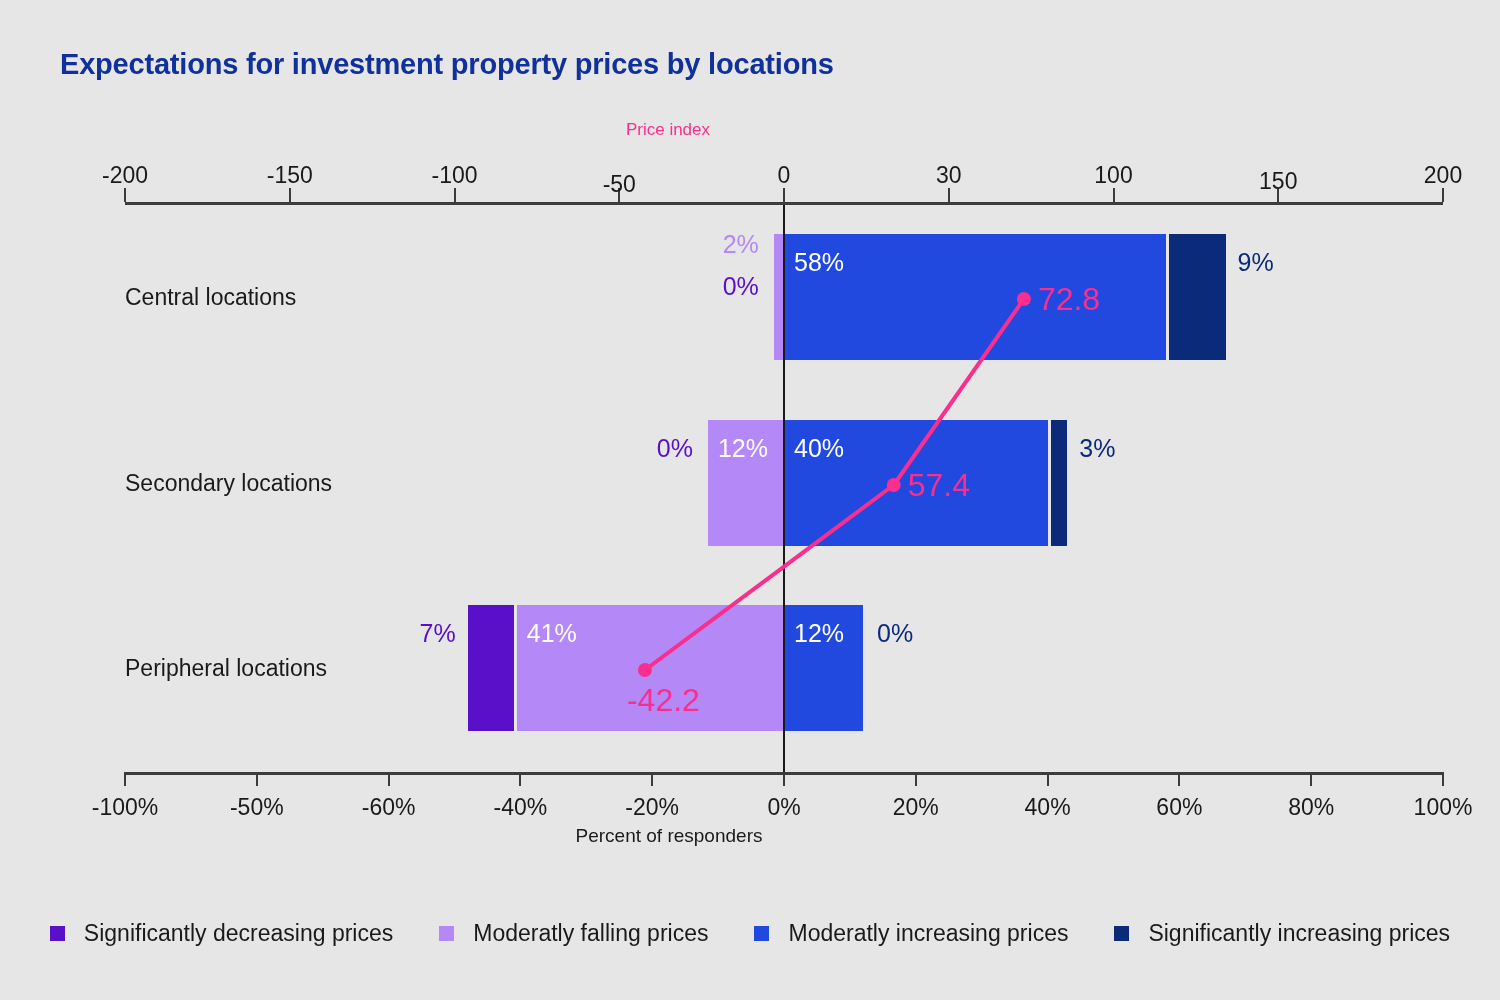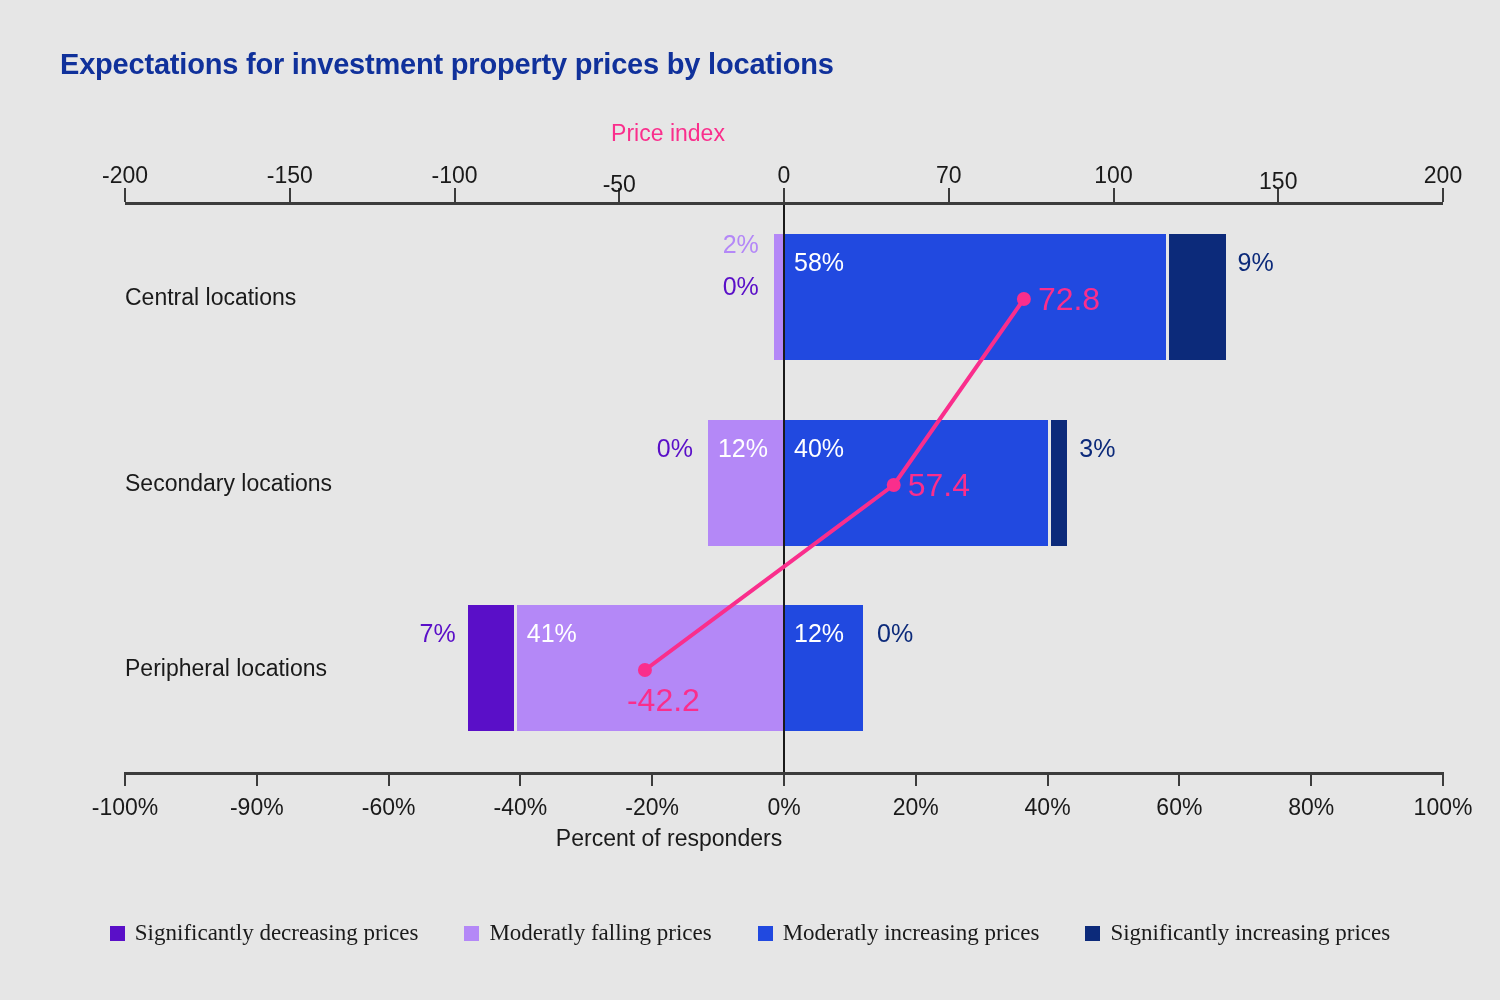--- a/index.html
+++ b/index.html
@@ -12,26 +12,26 @@
   }
   #chart-root{position:absolute;inset:0;}
   .title{
     position:absolute;left:60px;top:48px;
     font-size:29px;font-weight:bold;color:#10319b;
     letter-spacing:-0.2px;
     font-family:"Liberation Sans", sans-serif;
     white-space:nowrap;
   }
   .axis-title-top{
-    position:absolute;color:#fa2e8c;font-size:23px;
+    position:absolute;color:#fa2e8c;font-size:17px;
     left:0;width:1338px;text-align:center;top:120px;
     transform:translateX(-1px);
   }
   .axis-title-bottom{
-    position:absolute;color:#1a1a1a;font-size:23px;
+    position:absolute;color:#1a1a1a;font-size:19px;
     left:0;width:1340px;text-align:center;top:825px;
     transform:translateX(-1px);
   }
   .axis-line{position:absolute;background:#3c3c3c;}
   .tick{position:absolute;width:2px;background:#3c3c3c;}
   .tick-label{
     position:absolute;font-size:23px;color:#1a1a1a;
     transform:translateX(-50%);white-space:nowrap;
   }
   .cat-label{
@@ -42,21 +42,21 @@
   .seg{position:absolute;box-sizing:border-box;}
   .seg-label{
     position:absolute;font-size:25px;white-space:nowrap;
     transform:translateY(-50%);
   }
   .legend{
     position:absolute;left:0;width:1500px;top:920px;
     display:flex;justify-content:center;align-items:center;
     gap:46px;
   }
-  .legend-item{display:flex;align-items:center;gap:10px;font-family:Liberation Serif, serif;}
+  .legend-item{display:flex;align-items:center;gap:19px;}
   .legend-swatch{width:15px;height:15px;display:block;}
   .legend-text{font-size:23px;color:#1a1a1a;white-space:nowrap;}
   .idx-label{
     position:absolute;font-size:32px;color:#fa2e8c;white-space:nowrap;
   }
   svg.overlay{position:absolute;left:0;top:0;width:1500px;height:1000px;pointer-events:none;}
 </style>
 </head>
 <body>
 
@@ -72,34 +72,34 @@
       <div class="tick-label" style="left: 125px; top: 162px;">-200</div>
       <div class="tick" style="left: 288.75px; top: 188px; height: 14px;"></div>
       <div class="tick-label" style="left: 289.75px; top: 162px;">-150</div>
       <div class="tick" style="left: 453.5px; top: 188px; height: 14px;"></div>
       <div class="tick-label" style="left: 454.5px; top: 162px;">-100</div>
       <div class="tick" style="left: 618.25px; top: 188px; height: 14px;"></div>
       <div class="tick-label" style="left: 619.25px; top: 171px; text-align: center;">-50</div>
       <div class="tick" style="left: 783px; top: 188px; height: 14px;"></div>
       <div class="tick-label" style="left: 784px; top: 162px;">0</div>
       <div class="tick" style="left: 947.75px; top: 188px; height: 14px;"></div>
-      <div class="tick-label" style="left: 948.75px; top: 162px;">70</div>
+      <div class="tick-label" style="left: 948.75px; top: 162px;">30</div>
       <div class="tick" style="left: 1112.5px; top: 188px; height: 14px;"></div>
       <div class="tick-label" style="left: 1113.5px; top: 162px; text-align: right;">100</div>
       <div class="tick" style="left: 1277.25px; top: 188px; height: 14px;"></div>
       <div class="tick-label" style="left: 1278.25px; top: 162px; margin-top: 6px;">150</div>
       <div class="tick" style="left: 1442px; top: 188px; height: 14px;"></div>
       <div class="tick-label" style="left: 1443px; top: 162px;">200</div>
     </div>
   <div id="bottom-axis">
       <div class="axis-line" style="left: 125px; top: 772px; width: 1318px; height: 3px;"></div>
       <div class="tick" style="left: 124px; top: 772px; height: 14px;"></div>
       <div class="tick-label" style="left: 125px; top: 794px;">-100%</div>
       <div class="tick" style="left: 255.8px; top: 772px; height: 14px;"></div>
-      <div class="tick-label" style="left: 256.8px; top: 794px;">-90%</div>
+      <div class="tick-label" style="left: 256.8px; top: 794px;">-50%</div>
       <div class="tick" style="left: 387.6px; top: 772px; height: 14px;"></div>
       <div class="tick-label" style="left: 388.6px; top: 794px;">-60%</div>
       <div class="tick" style="left: 519.4px; top: 772px; height: 14px;"></div>
       <div class="tick-label" style="left: 520.4px; top: 794px;">-40%</div>
       <div class="tick" style="left: 651.2px; top: 772px; height: 14px;"></div>
       <div class="tick-label" style="left: 652.2px; top: 794px;">-20%</div>
       <div class="tick" style="left: 783px; top: 772px; height: 14px;"></div>
       <div class="tick-label" style="left: 784px; top: 794px;">0%</div>
       <div class="tick" style="left: 914.8px; top: 772px; height: 14px;"></div>
       <div class="tick-label" style="left: 915.8px; top: 794px;">20%</div>

